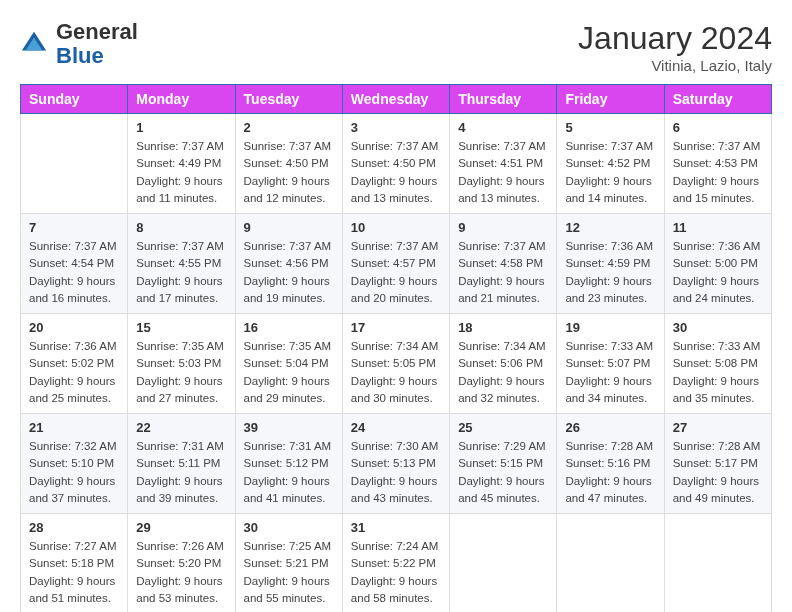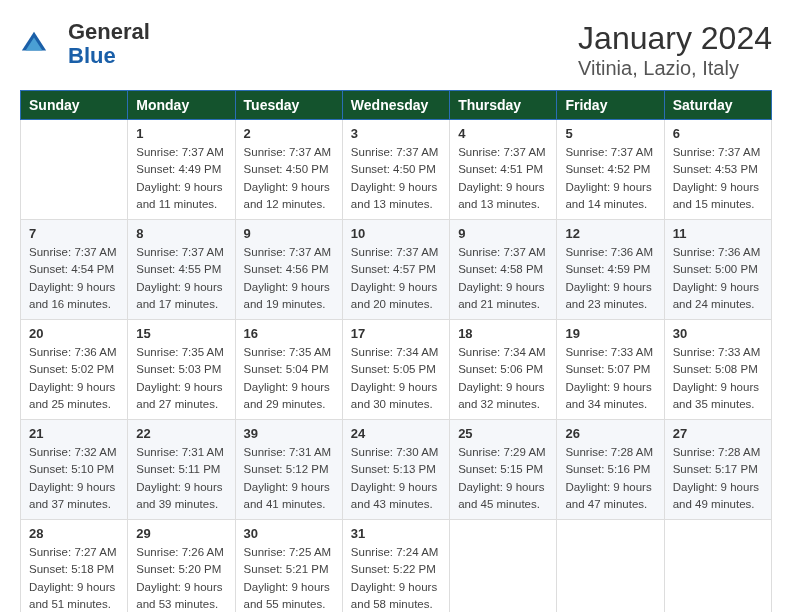--- a/index.html
+++ b/index.html
@@ -12,52 +12,52 @@
     }
     .header {
       display: flex;
       justify-content: space-between;
       align-items: flex-start;
       margin-bottom: 10px;
     }
     .logo {
       display: flex;
       align-items: center;
-      gap: 20px;
+      gap: 8px;
     }
     .logo-text {
       font-size: 22px;
       font-weight: bold;
       line-height: 1.1;
     }
     .logo-general { color: #333; }
     .logo-blue { color: #1a5fa8; margin-top: 44px; }
     .logo-icon {
       width: 28px;
       height: 28px;
     }
     .title-block {
-      text-align: left;
+      text-align: right;
     }
     .month-title {
       font-size: 32px;
       font-weight: normal;
       color: #333;
     }
     .location-title {
-      font-size: 20px;
+      font-size: 15px;
       color: #555;
     }
     .calendar-table {
       width: 100%;
       border-collapse: collapse;
       border: 1px solid #ccc;
     }
     .calendar-table th {
-      background-color: #14532d;
+      background-color: #d946ef;
       color: #fff;
       text-align: left;
       padding: 6px 8px;
       font-size: 14px;
       font-weight: bold;
       border: 1px solid #2a6db5;
     }
     .calendar-table td {
       vertical-align: top;
       padding: 6px 8px;

